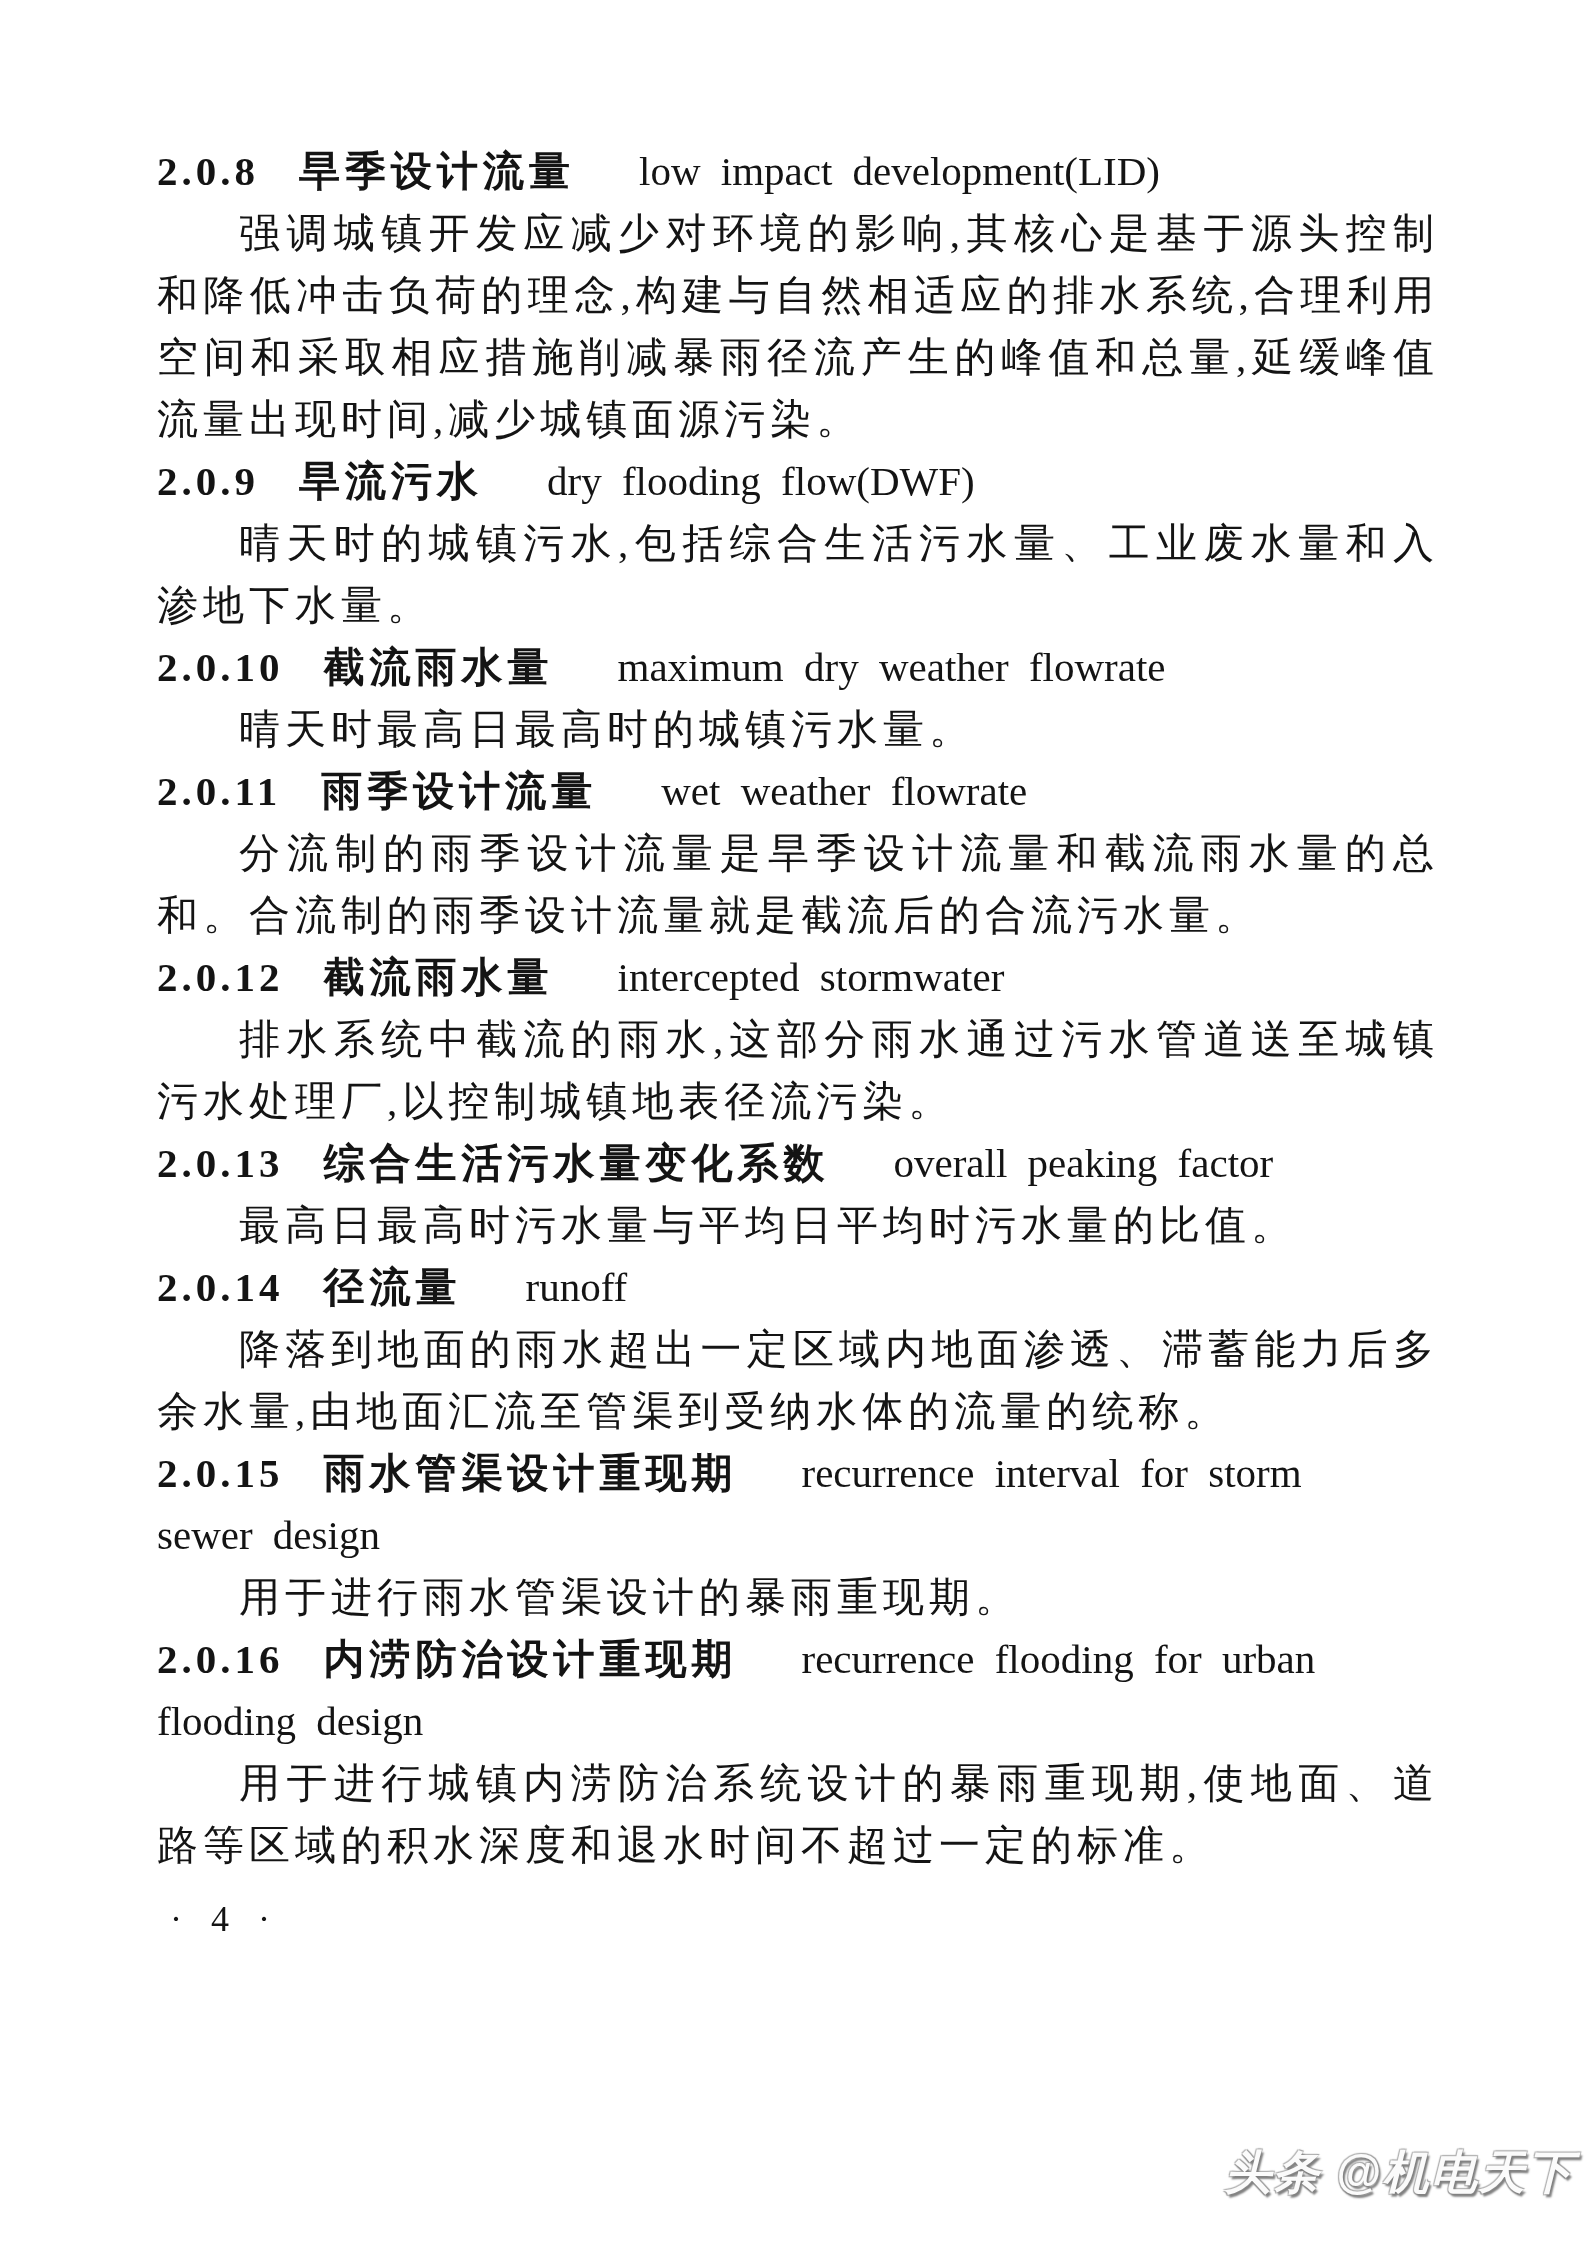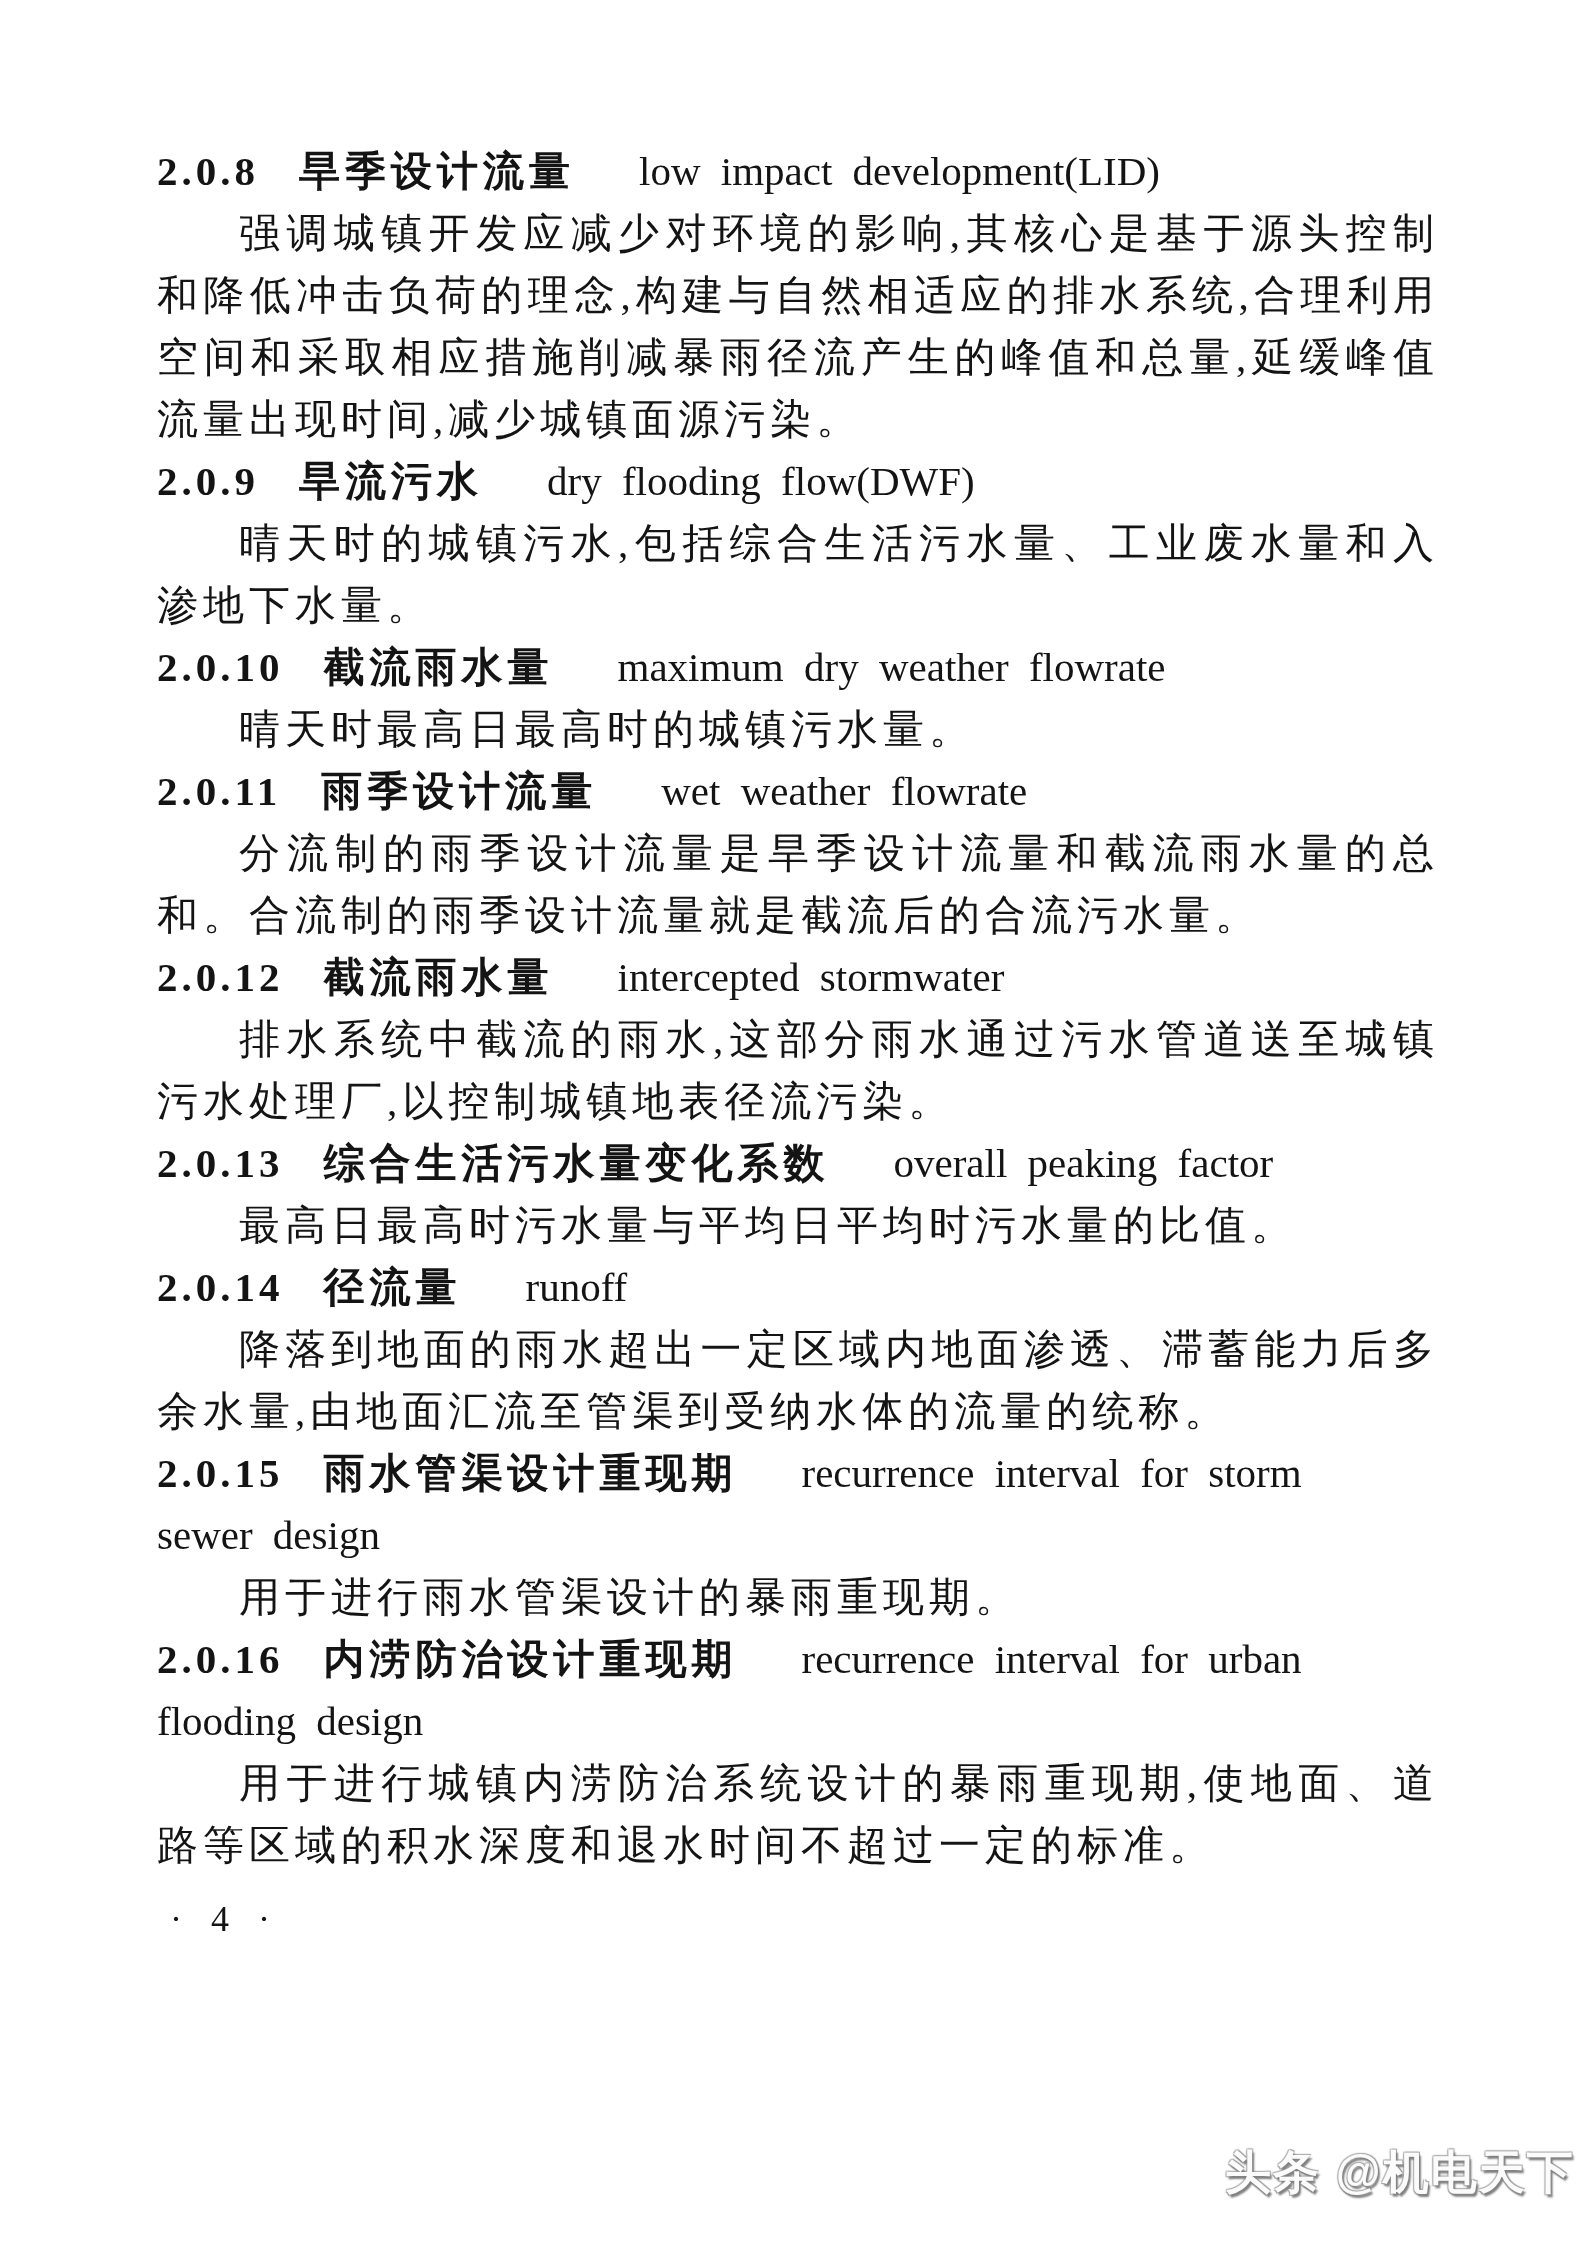--- a/index.html
+++ b/index.html
@@ -77,20 +77,21 @@
     font-weight: bold;
     font-family: "Liberation Sans", sans-serif;
     color: #fbfbfb;
     text-shadow:
       2px 3px 2px #808080,
       -1px -1px 1px #b5b5b5,
       1px -1px 1px #9c9c9c,
       -1px 1px 1px #9c9c9c;
     letter-spacing: 2px;
     white-space: nowrap;
+    font-style: italic;
   }
 </style>
 </head>
 <body>
 
 <div class="page">
   <main class="content">
 
     <section class="entry">
       <p class="heading"><span class="num">2.0.8</span><span class="zh">旱季设计流量</span><span class="en">low impact development(LID)</span></p>
@@ -134,21 +135,21 @@
       <p class="def">降落到地面的雨水超出一定区域内地面渗透、滞蓄能力后多余水量,由地面汇流至管渠到受纳水体的流量的统称。</p>
     </section>
 
     <section class="entry">
       <p class="heading"><span class="num">2.0.15</span><span class="zh">雨水管渠设计重现期</span><span class="en">recurrence interval for storm</span></p>
       <p class="en-cont">sewer design</p>
       <p class="def">用于进行雨水管渠设计的暴雨重现期。</p>
     </section>
 
     <section class="entry">
-      <p class="heading"><span class="num">2.0.16</span><span class="zh">内涝防治设计重现期</span><span class="en">recurrence interval for urban</span></p>
+      <p class="heading"><span class="num">2.0.16</span><span class="zh">内涝防治设计重现期</span><span class="en">recurrence flooding for urban</span></p>
       <p class="en-cont">flooding design</p>
       <p class="def">用于进行城镇内涝防治系统设计的暴雨重现期,使地面、道路等区域的积水深度和退水时间不超过一定的标准。</p>
     </section>
 
   </main>
 
   <div class="page-number">· 4 ·</div>
   <div class="watermark">头条 @机电天下</div>
 </div>
 

